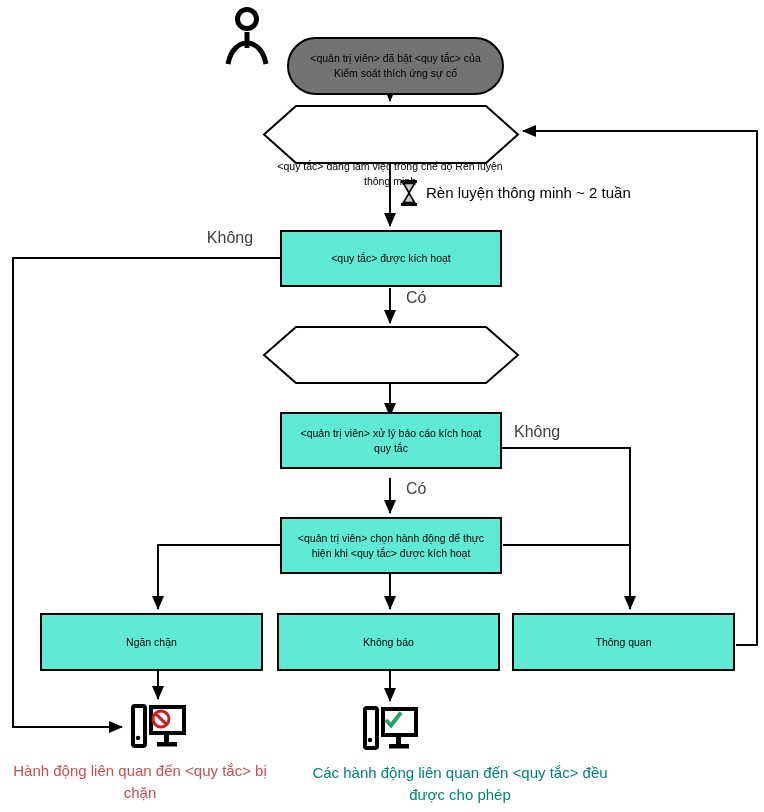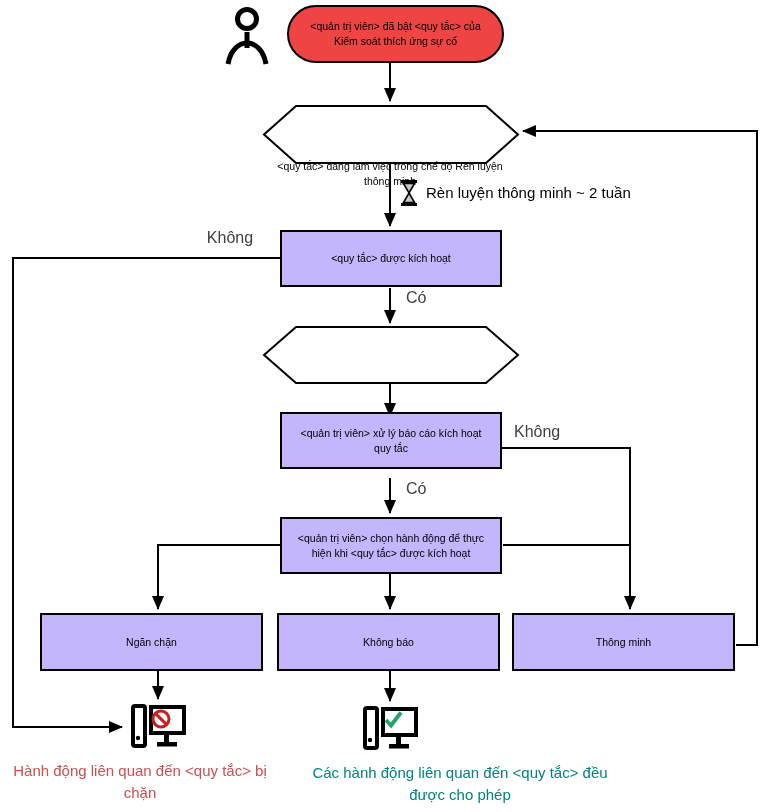--- a/index.html
+++ b/index.html
@@ -6,22 +6,22 @@
   .canvas {
     position:relative; width:764px; height:812px; background:#ffffff;
     font-family:"Liberation Sans", sans-serif; overflow:hidden; color:#000;
   }
   .layer { position:absolute; left:0; top:0; }
   .node {
     position:absolute; display:flex; align-items:center; justify-content:center;
     text-align:center; font-size:10.5px; line-height:1.4; color:#000;
     box-sizing:border-box; z-index:3;
   }
-  .rect  { border:2px solid #000; background:#c4b5fd; padding:0 10px; }
-  .stadium { border:2px solid #000; background:#ef4444; border-radius:29px; padding:0 16px; }
+  .rect  { border:2px solid #000; background:#5eead4; padding:0 10px; }
+  .stadium { border:2px solid #000; background:#737373; border-radius:29px; padding:0 16px;margin-top:32px; }
   .hextext { background:transparent; padding:8px 4px;margin-top:39px; }
   .elabel {
     position:absolute; font-size:16px; color:#404040; z-index:3; text-align:center;
   }
   .timerlabel {
     position:absolute; font-size:15px; color:#000000; z-index:3; white-space:nowrap;
   }
   .result {
     position:absolute; font-size:15px; line-height:1.45; text-align:center; z-index:3;
   }
@@ -106,21 +106,21 @@
     <span>&lt;quản trị viên&gt; chọn hành động để thực hiện khi &lt;quy tắc&gt; được kích hoạt</span>
   </div>
 
   <div class="node rect" style="left:40px; top:613px; width:223px; height:58px;">
     <span>Ngăn chặn</span>
   </div>
   <div class="node rect" style="left:277px; top:613px; width:223px; height:58px;">
     <span>Không báo</span>
   </div>
   <div class="node rect" style="left:512px; top:613px; width:223px; height:58px;">
-    <span>Thông minh</span>
+    <span>Thông quan</span>
   </div>
 
   <svg class="icon" style="left:130px; top:703px;" width="56" height="46" viewBox="0 0 56 46">
     <rect x="3" y="3" width="12" height="40" rx="2" fill="#fff" stroke="#000" stroke-width="4"></rect>
     <circle cx="8" cy="35" r="2.2" fill="#000"></circle>
     <rect x="21" y="4" width="33" height="26" fill="#fff" stroke="#000" stroke-width="4"></rect>
     <rect x="34" y="30" width="5" height="9" fill="#000"></rect>
     <rect x="27" y="39" width="20" height="4.5" fill="#000"></rect>
     <g>
       <circle cx="31" cy="16" r="8" fill="#fff" stroke="#c81f1f" stroke-width="3"></circle>

